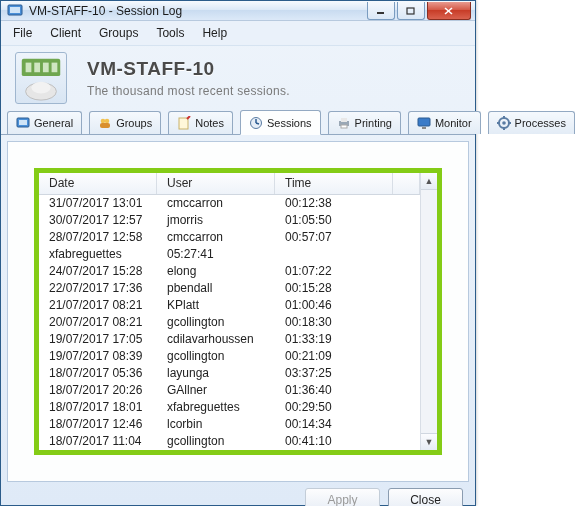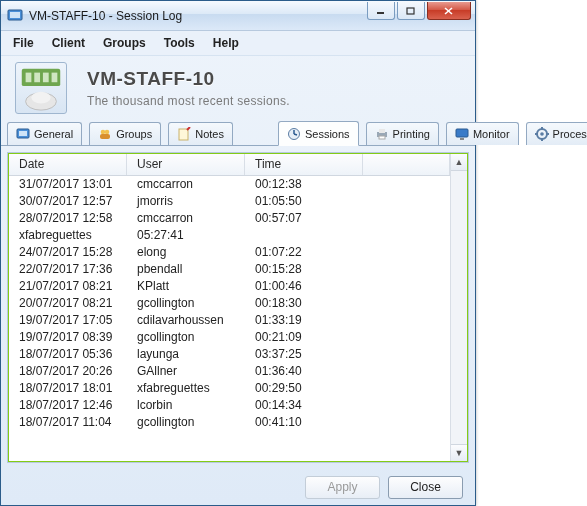--- a/index.html
+++ b/index.html
@@ -39,21 +39,20 @@
     width: 44px;
     background: linear-gradient(#e89a8f, #d45b49 45%, #c63a25 46%, #d9614e);
     border-color: #8a2e20; color: #fff; font-weight: bold;
     margin-right: 4px;
   }
   .menubar {
     height: 22px; background: #eaf1fa;
     display: flex; align-items: center;
     padding: 12px 4px; gap: 2px;
     border-bottom: 1px solid #d6e3f1;
-    font-weight: bold;
   }
   .menubar .mitem {
     padding: 2px 8px; font-size: 12px; color: #222;
     border-radius: 2px;
   }
   .header {
     height: 64px; display: flex; align-items: center;
     padding: 6px 14px; gap: 20px;
   }
   .header .logo {
@@ -85,32 +84,31 @@
     border-radius: 3px 3px 0 0;
     background: linear-gradient(#f5f9fd, #e3ecf6);
     margin-right: -1px;
     position: relative;
   }
   .tab.active {
     background: #fdfefe;
     height: 25px; z-index: 2;
     border-bottom: 1px solid #fdfefe;
     margin-bottom: -1px;
-    margin-left: 38px;
   }
   .ticon { width: 14px; height: 14px; display: inline-block; }
   .content {
     flex: 1; margin: 6px;
     border: 1px solid #b7c9de;
     background: #fdfefe;
     display: flex;
   }
   .listwrap {
-    flex: 1; margin: 0;
-    border: 1px solid #84cc16;
+    flex: 1; margin: 26px;
+    border: 5px solid #84cc16;
     background: #fff;
     display: flex;
     font-size: 12px;
     overflow: hidden;
   }
   .list { flex: 1; display: flex; flex-direction: column; }
   .lhead {
     height: 22px; display: flex;
     background: linear-gradient(#fdfdfe, #eef3f9);
     border-bottom: 1px solid #d0d7e0;

